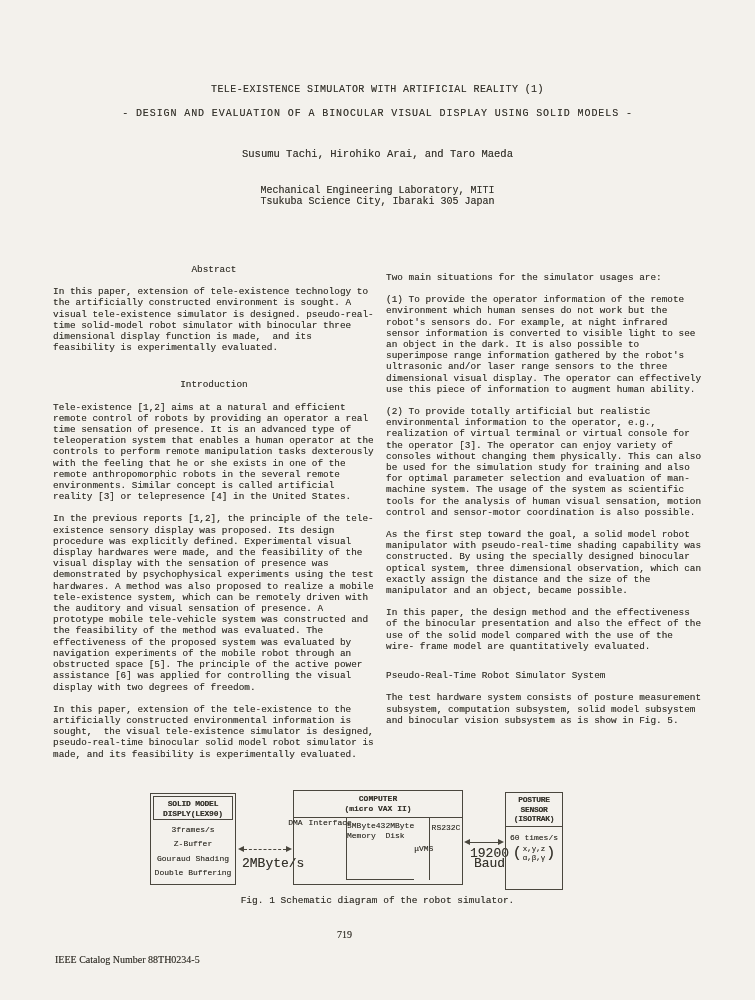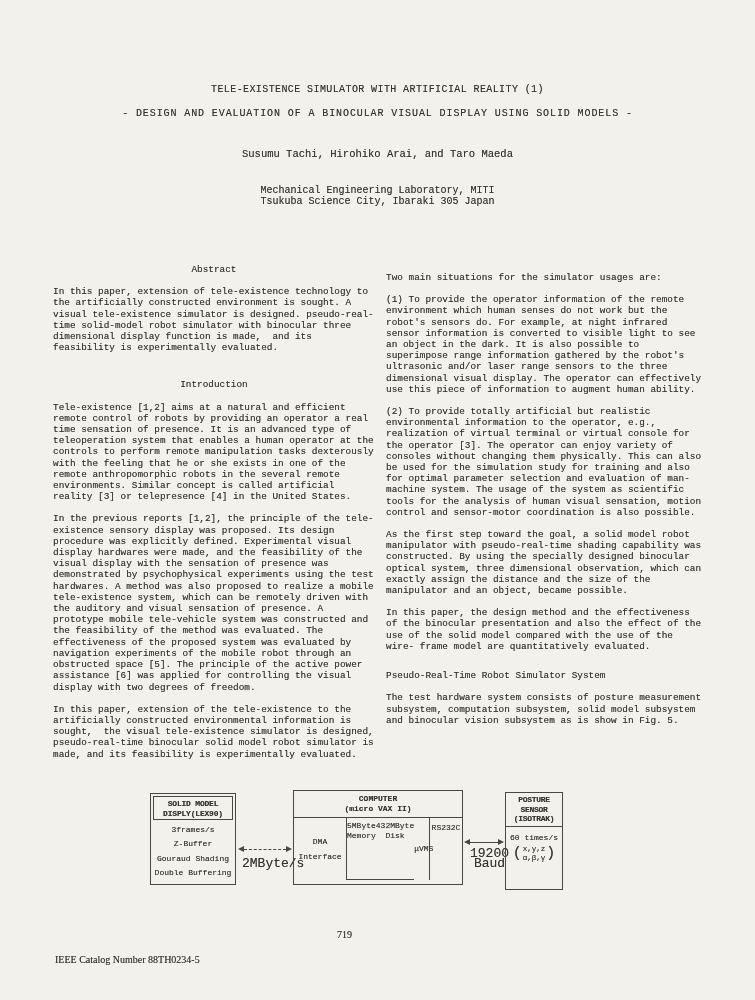--- a/index.html
+++ b/index.html
@@ -48,21 +48,21 @@
   }
   .fbox-header{
     border:1px solid #4a473e;
     margin:2px;padding:2px 0 1px 0;
     font-weight:bold;letter-spacing:-.2px;
   }
   .fbox-rows div{padding:2.5px 0;}
   
   .comp-header{border-bottom:1.5px solid #4a473e;padding:3px 0 4px 0;font-weight:bold;}
   .comp-body{display:flex;height:62px;}
-  .comp-dma{width:52px;border-right:1.5px solid #4a473e;display:flex;flex-direction:column;justify-content:center;gap:6px;}
+  .comp-dma{width:52px;border-right:1.5px solid #4a473e;display:flex;flex-direction:row;justify-content:center;gap:6px;}
   .comp-mid{width:82px;border-right:1.5px solid #4a473e;display:flex;flex-direction:row;}
   .comp-mem,.comp-disk{border-bottom:1.2px solid #4a473e;padding:3px 0;}
   .comp-os{flex:1;display:flex;align-items:center;justify-content:center;}
   .comp-rs{flex:1;padding-top:5px;}
   
   .post-header{border-bottom:1.2px solid #4a473e;padding:2px 0;font-weight:bold;letter-spacing:-.3px;}
   .post-rate{padding:6px 0 2px 0;}
   .post-coords{display:flex;align-items:center;justify-content:center;gap:1px;padding-top:1px;}
   .post-coords .paren{font-size:15px;font-weight:400;line-height:15px;}
   .post-coords .vals{display:flex;flex-direction:column;font-size:7.5px;line-height:8.5px;}
@@ -179,16 +179,17 @@
     <div class="post-coords">
       <span class="paren">(</span>
       <span class="vals">
         <span>x,y,z</span>
         <span>α,β,γ</span>
       </span>
       <span class="paren">)</span>
     </div>
   </div>
 
+  <div id="fig-caption">Fig. 1 Schematic diagram of the robot simulator.</div>
 </div>
 
 <div id="footer-catalog">IEEE Catalog Number 88TH0234-5</div>
 <div id="footer-page">719</div>
 
 </body></html>

